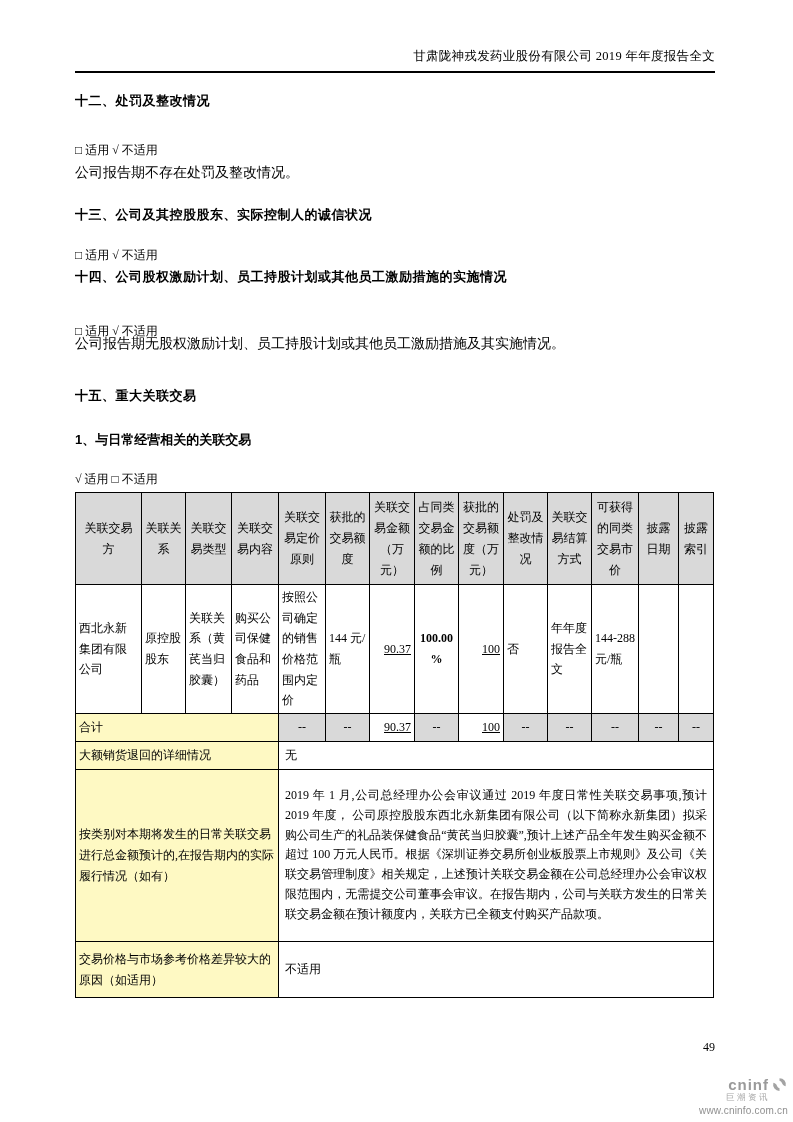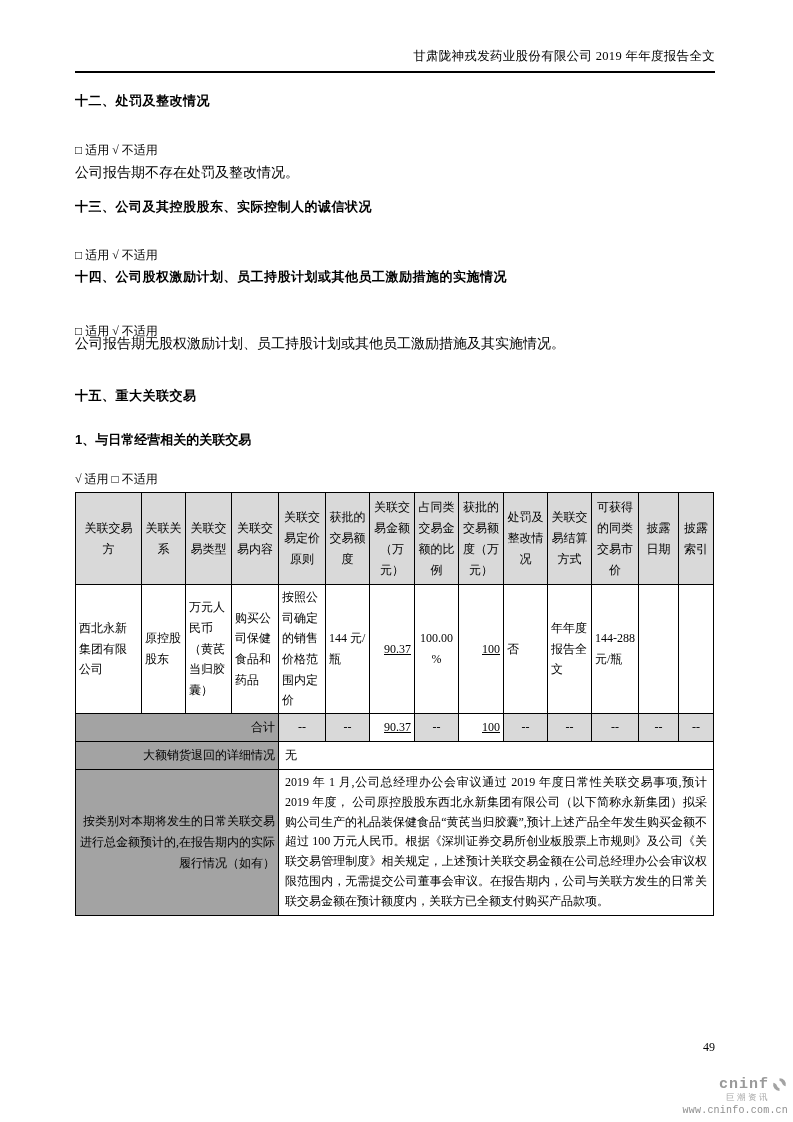--- a/index.html
+++ b/index.html
@@ -15,47 +15,47 @@
   .doc-header { top:48px; text-align:right; font-size:12.5px; letter-spacing:.3px; }
   .header-rule { position:absolute; left:75px; width:640px; top:71px; height:2px; background:#000; }
 
   
   .h2 { font-family:"Liberation Sans","DejaVu Sans",sans-serif; font-weight:bold; font-size:13px; letter-spacing:.5px; }
   .h3 { font-family:"Liberation Sans","DejaVu Sans",sans-serif; font-weight:bold; font-size:13px; }
   .apply-line { font-size:12px; }
   .body-line { font-size:14px; }
 
   .s12-h { top:92px; } .s12-a { top:142px; } .s12-b { top:164px; }
-  .s13-h { top:198px; } .s13-a { top:247px; }
+  .s13-h { top:206px; } .s13-a { top:247px; }
   .s14-h { top:268px; } .s14-a { top:323px; } .s14-b { top:335px; }
   .s15-h { top:387px; } .s15-s1 { top:431px; } .s15-a { top:471px; }
 
   
   .tbl-wrap { top:492px; }
   table { border-collapse:collapse; table-layout:fixed; width:638px; font-size:12px; }
   td, th { border:1px solid #000; vertical-align:middle; padding:2px 3px; font-weight:normal; overflow:hidden; }
   th { background:#d9d9d9; text-align:center; line-height:1.75; }
   td { line-height:1.72; text-align:left; }
   tr.head-row { height:92px; }
   tr.data-row { height:127px; }
   tr.total-row { height:28px; }
   tr.note1-row { height:28px;margin-top:32px; }
   tr.note2-row { height:140px; }
   tr.note3-row { height:56px; }
-  td.shade { background:#a3a3a3;text-align:right; }
+  td.shade { background:#fef9c3; }
   td.num { text-align:right;text-decoration:underline; }
-  td.pre { white-space:pre-line; text-align:center; }
+  td.pre { white-space:pre-line; text-align:center;font-weight:bold; }
   td.dash { background:#d9d9d9; text-align:center; }
-  .note2-row td.note-val { line-height:1.66; text-align:justify; padding:3px 6px; }
+  .note2-row td.note-val { line-height:1.66; text-align:justify; padding:16px 6px; }
   td.note-val { padding-left:6px; }
 
   
   .page-num { top:1040px; text-align:right; font-size:12px; }
   .cninfo-logo { position:absolute; right:5px; top:1076px; width:120px; text-align:right;
-                 font-family:Liberation Mono, monospace; color:#a0a0a0; }
+                 font-family:Liberation Sans, sans-serif; color:#a0a0a0; }
   .logo-brand-row { display:flex; justify-content:flex-end; align-items:center; gap:2px; }
   .logo-brand { font-size:15px; font-weight:bold; letter-spacing:1px; color:#9a9a9a; }
   .logo-swirl { width:17px; height:17px; }
   .logo-cn { font-size:8.5px; letter-spacing:2.5px; color:#a6a6a6; margin-right:18px; margin-top:-1px; }
   .logo-url { font-size:10px; color:#8f8f8f; letter-spacing:.2px; margin-top:1px; }
 </style>
 </head>
 <body>
 
 <div class="content doc-header">甘肃陇神戎发药业股份有限公司 2019 年年度报告全文</div>
@@ -107,21 +107,21 @@
       <th>获批的交易额度（万元）</th>
       <th>处罚及整改情况</th>
       <th>关联交易结算方式</th>
       <th>可获得的同类交易市价</th>
       <th>披露日期</th>
       <th>披露索引</th>
     </tr>
     <tr class="data-row">
       <td>西北永新集团有限公司</td>
       <td>原控股股东</td>
-      <td>万元人民币（黄芪当归胶囊）</td>
+      <td>关联关系（黄芪当归胶囊）</td>
       <td>购买公司保健食品和药品</td>
       <td>按照公司确定的销售价格范围内定价</td>
       <td>144 元/瓶</td>
       <td class="num">90.37</td>
       <td class="pre">100.00
 %</td>
       <td class="num">100</td>
       <td>否</td>
       <td>年年度报告全文</td>
       <td>144-288 元/瓶</td>
@@ -142,20 +142,24 @@
       <td class="dash">--</td>
     </tr>
     <tr class="note1-row">
       <td colspan="4" class="shade">大额销货退回的详细情况</td>
       <td colspan="10" class="note-val">无</td>
     </tr>
     <tr class="note2-row">
       <td colspan="4" class="shade">按类别对本期将发生的日常关联交易进行总金额预计的,在报告期内的实际履行情况（如有）</td>
       <td colspan="10" class="note-val">2019 年 1 月,公司总经理办公会审议通过 2019 年度日常性关联交易事项,预计 2019 年度， 公司原控股股东西北永新集团有限公司（以下简称永新集团）拟采购公司生产的礼品装保健食品“黄芪当归胶囊”,预计上述产品全年发生购买金额不超过 100 万元人民币。根据《深圳证券交易所创业板股票上市规则》及公司《关联交易管理制度》相关规定，上述预计关联交易金额在公司总经理办公会审议权限范围内，无需提交公司董事会审议。在报告期内，公司与关联方发生的日常关联交易金额在预计额度内，关联方已全额支付购买产品款项。</td>
     </tr>
+    <tr class="note3-row">
+      <td colspan="4" class="shade">交易价格与市场参考价格差异较大的原因（如适用）</td>
+      <td colspan="10" class="note-val">不适用</td>
+    </tr>
   </tbody>
     </table>
 </div>
 
 <div class="content page-num">49</div>
 
 <div class="cninfo-logo">
   <div class="logo-brand-row">
     <span class="logo-brand">cninf</span>
     <svg class="logo-swirl" viewBox="0 0 24 24">

